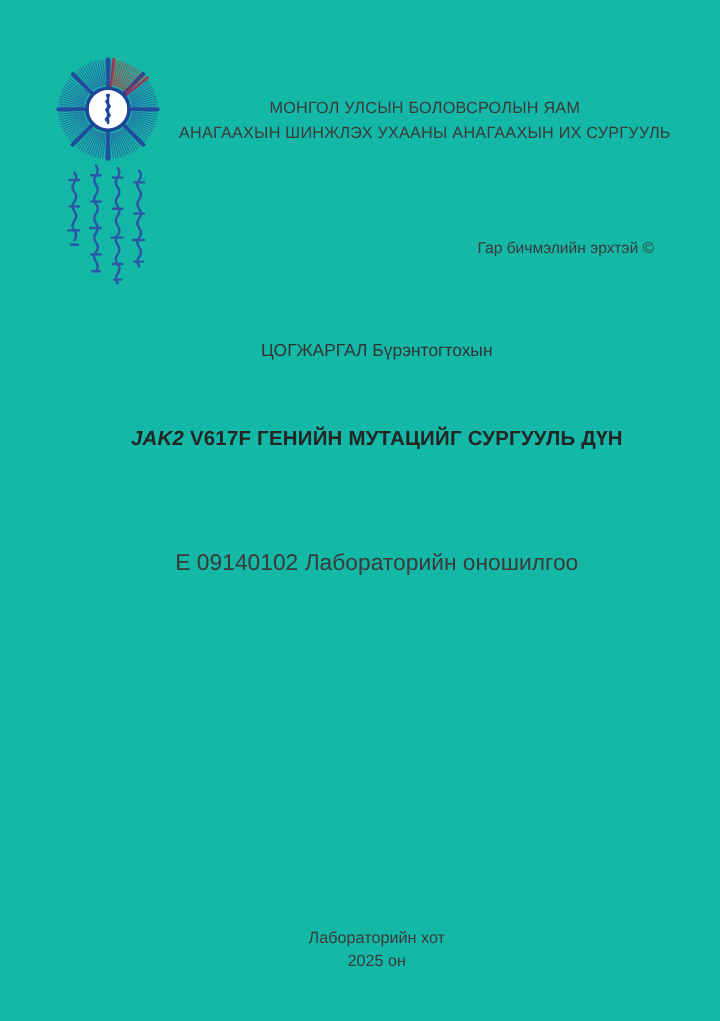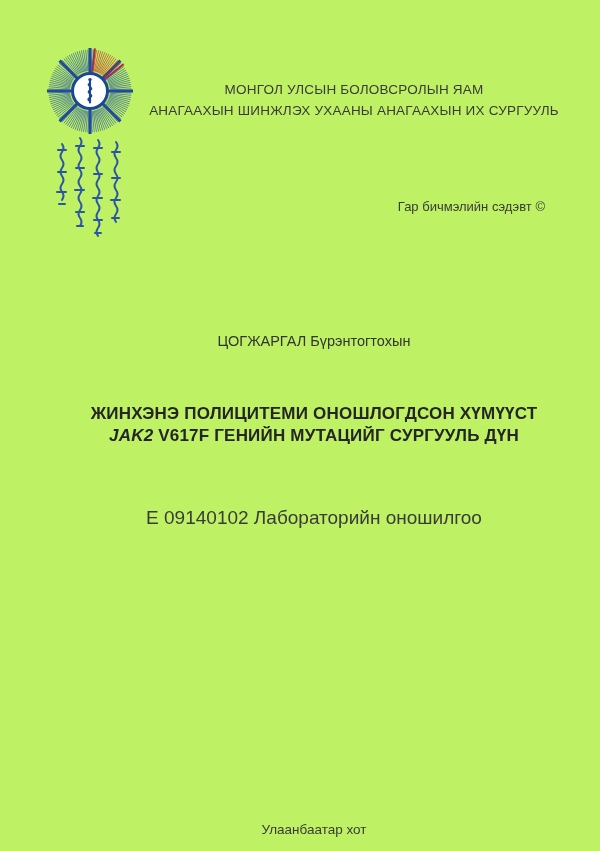--- a/index.html
+++ b/index.html
@@ -3,21 +3,21 @@
 <meta charset="utf-8">
 <style>
   html,body{margin:0;padding:0;}
   body{
     font-family:"Liberation Sans","DejaVu Sans",sans-serif;
     background:#e8e8e8;
   }
   .page{
     position:relative;
     width:600px;height:851px;
-    background:#bef264;
+    background:#14b8a6;
     overflow:hidden;
     color:#333;
   }
   
   .emblem{
     position:absolute;left:47px;top:48px;width:86px;height:86px;
   }
   .mongol-script{
     position:absolute;left:54px;top:134px;width:74px;height:108px;
   }
@@ -28,21 +28,21 @@
     font-size:13.5px;line-height:21px;
     color:#3a3a3a;
     letter-spacing:.2px;
   }
   .copyright{
     position:absolute;right:55px;top:199px;
     font-size:13px;color:#3a3a3a;
   }
   
   .content{
-    position:absolute;left:28px;top:0;width:572px;height:639px;margin-top:48px;
+    position:absolute;left:28px;top:0;width:572px;height:639px;
   }
   .content .line{position:absolute;left:0;width:100%;text-align:center;}
   .author{top:285px;font-size:14.5px;color:#333;}
   .thesis-title{
     top:355px;font-size:17px;font-weight:bold;line-height:22px;
     color:#252525;letter-spacing:.2px;
   }
   .thesis-title .it{font-style:italic;}
   .program{top:459px;font-size:19px;color:#3a3a3a;}
   .degree{top:569px;font-size:13.5px;color:#333;}
@@ -206,31 +206,31 @@
       <path d="M62 8 q3 4 0 8 t0 8 t0 8 t0 8 t0 8 t0 8 t0 8 t0 8 t0 8 t0 8"></path>
       <path d="M58 18 h8 M58 44 h8 M57 66 h9 M58 84 h7"></path>
     </svg>
   </div>
 
   <div class="header-block">
     <div>МОНГОЛ УЛСЫН БОЛОВСРОЛЫН ЯАМ</div>
     <div>АНАГААХЫН ШИНЖЛЭХ УХААНЫ АНАГААХЫН ИХ СУРГУУЛЬ</div>
   </div>
 
-  <div class="copyright">Гар бичмэлийн сэдэвт ©</div>
+  <div class="copyright">Гар бичмэлийн эрхтэй ©</div>
 
   <div class="content">
     <div class="line author">ЦОГЖАРГАЛ Бүрэнтогтохын</div>
 
     <div class="line thesis-title">
-      <div>ЖИНХЭНЭ ПОЛИЦИТЕМИ ОНОШЛОГДСОН ХҮМҮҮСТ</div>
       <div><span class="it">JAK2</span><span> V617F ГЕНИЙН МУТАЦИЙГ СУРГУУЛЬ ДҮН</span></div>
     </div>
 
     <div class="line program">Е 09140102 Лабораторийн оношилгоо</div>
 
 
     <div class="line footer">
-      <div>Улаанбаатар хот</div>
+      <div>Лабораторийн хот</div>
+      <div>2025 он</div>
     </div>
   </div>
 
 </div>
 
 </body></html>

